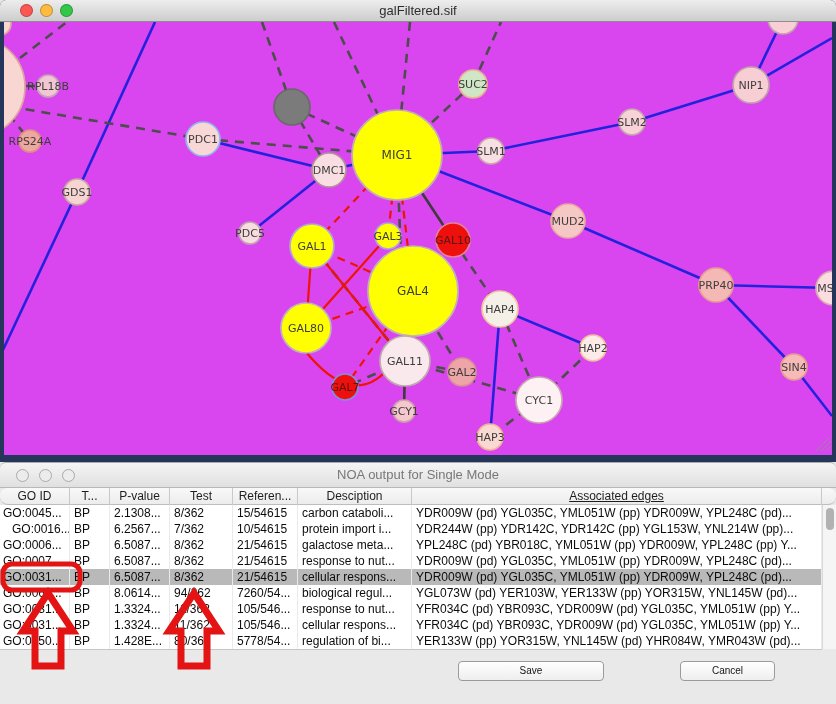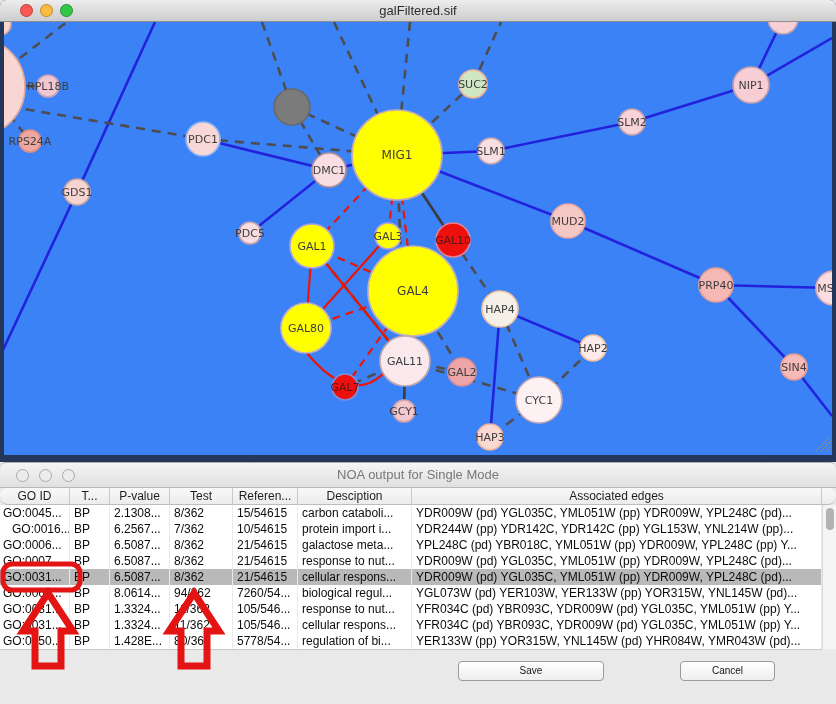--- a/index.html
+++ b/index.html
@@ -9,21 +9,21 @@
   
   .win-top{position:absolute;left:0;top:0;width:836px;height:462px;
            background:#24365a;border-radius:6px 6px 0 0;}
   .titlebar{position:absolute;left:0;top:0;width:836px;height:22px;
             background:linear-gradient(#ededed,#cdcdcd);
             border-bottom:1px solid #8e8e8e;border-radius:6px 6px 0 0;box-sizing:border-box;}
   .title{line-height:21px;font-size:13px;color:#2e2e2e;text-align:center;}
   .lights{position:absolute;left:20px;top:4px;display:flex;gap:7px;}
   .light{width:13px;height:13px;border-radius:50%;box-sizing:border-box;border:1px solid rgba(0,0,0,.25);}
   .light.hollow{background:#ececec;border:1px solid #a9a9a9;}
-  .net-canvas{position:absolute;left:4px;top:22px;width:828px;height:433px;background:#3b82f6;}
+  .net-canvas{position:absolute;left:4px;top:22px;width:828px;height:433px;background:#d946ef;}
   .net-canvas svg{display:block;}
   .nlabel{text-anchor:middle;dominant-baseline:central;font-family:"DejaVu Sans",sans-serif;}
   .e-blue{stroke:#2222dd;stroke-width:2.6;}
   .e-dashed{stroke:#4d4d4d;stroke-width:2.6;stroke-dasharray:9 7;}
   .e-dark{stroke:#3c3c3c;stroke-width:2.6;}
   .e-red{stroke:#ee1405;stroke-width:2.2;fill:none;}
   .e-red-dashed{stroke:#ee1405;stroke-width:2.2;stroke-dasharray:8 6;}
 
   
   .win-bot{position:absolute;left:0;top:462px;width:836px;height:242px;background:#e9e9e9;}
@@ -269,21 +269,21 @@
     <div class="title2">NOA output for Single Mode</div>
   </div>
 
   <div class="thead" id="thead">
       <div class="hcell" style="width: 70px;">GO ID</div>
       <div class="hcell" style="width: 40px;">T...</div>
       <div class="hcell" style="width: 60px;">P-value</div>
       <div class="hcell" style="width: 63px;">Test</div>
       <div class="hcell" style="width: 65px;">Referen...</div>
       <div class="hcell" style="width: 114px;">Desciption</div>
-      <div class="hcell" style="width: 410px;">Associated edges</div>
+      <div class="hcell" style="width: 410px; text-decoration: underline;">Associated edges</div>
     </div>
   <div class="tbody" id="tbody">
       <div class="trow">
         <div class="tcell" style="width: 70px; padding-left: 3px;">GO:0045...</div>
         <div class="tcell" style="width: 40px;">BP</div>
         <div class="tcell" style="width: 60px;">2.1308...</div>
         <div class="tcell" style="width: 63px;">8/362</div>
         <div class="tcell" style="width: 65px;">15/54615</div>
         <div class="tcell" style="width: 114px;">carbon cataboli...</div>
         <div class="tcell" style="width: 410px;">YDR009W (pd) YGL035C, YML051W (pp) YDR009W, YPL248C (pd)...</div>

